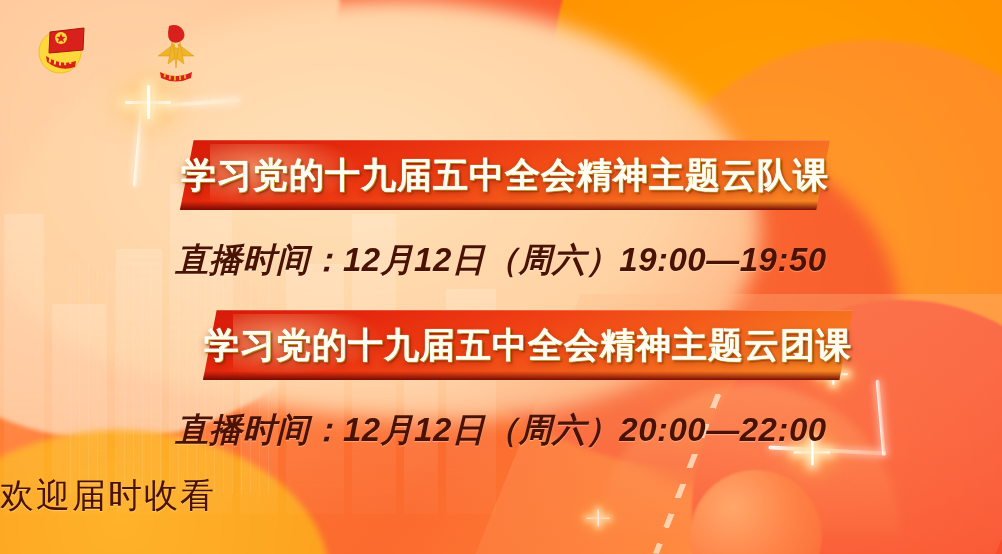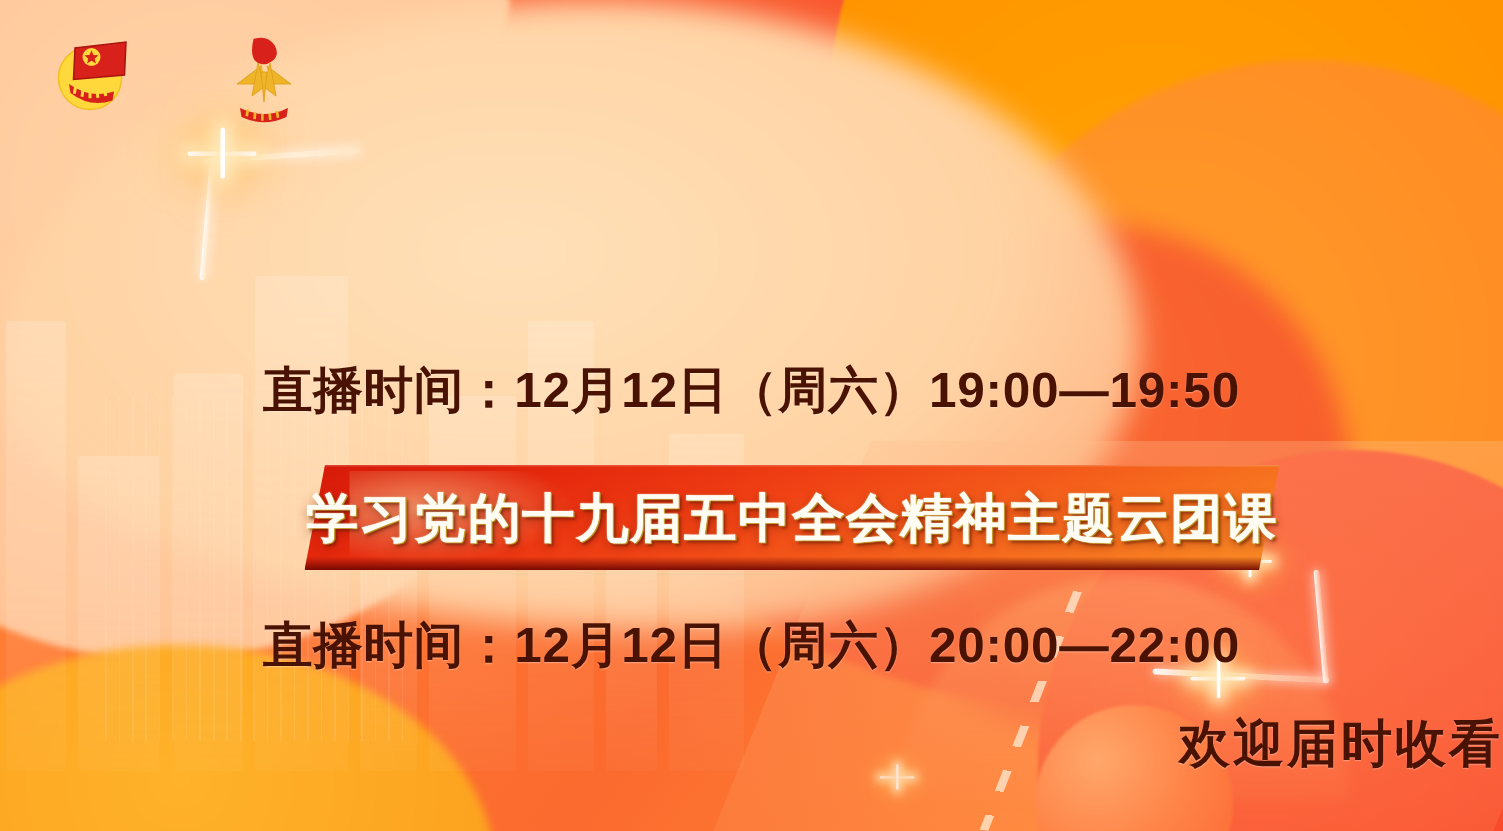--- a/index.html
+++ b/index.html
@@ -195,30 +195,31 @@
   .time-line {
     position: absolute;
     left: 0; width: 1002px;
     text-align: center;
     font-size: 33px;
     font-weight: 700;
     color: #4a1203;
     letter-spacing: .5px;
     text-shadow: 0 1px 1px rgba(255,255,255,.35);
     white-space: nowrap;
+    font-style: italic;
   }
   .time-1 { top: 238px; }
   .time-2 { top: 408px; }
   .welcome {
     position: absolute;
     left: 0; width: 1002px;
     top: 473px;
-    text-align: right;
+    text-align: left;
     font-size: 34px;
-    font-weight: 700;
+    font-weight: 400;
     color: #4a1203;
     letter-spacing: 2px;
     text-shadow: 0 1px 1px rgba(255,255,255,.35);
     white-space: nowrap;
   }
 </style>
 </head>
 <body>
 
 <div id="poster">
@@ -297,20 +298,26 @@
           <rect x="16" y="51" width="1.8" height="4.5" transform="rotate(10 17 53)"></rect>
           <rect x="21" y="53" width="1.8" height="4.5" transform="rotate(5 22 55)"></rect>
           <rect x="26" y="54" width="1.8" height="4.5"></rect>
           <rect x="31" y="53.5" width="1.8" height="4.5" transform="rotate(-5 32 55)"></rect>
           <rect x="36" y="52" width="1.8" height="4.5" transform="rotate(-10 37 54)"></rect>
         </g>
       </svg>
     </div>
   </div>
 
+  <div class="banner banner-1">
+    <div class="banner-shadow"></div>
+    <div class="banner-face"></div>
+    <div class="banner-glow"></div>
+    <div class="banner-text">学习党的十九届五中全会精神主题云队课</div>
+  </div>
 
   <div class="time-line time-1">直播时间：12月12日（周六）19:00—19:50</div>
 
   <div class="banner banner-2">
     <div class="banner-shadow"></div>
     <div class="banner-face"></div>
     <div class="banner-glow"></div>
     <div class="banner-text">学习党的十九届五中全会精神主题云团课</div>
   </div>
 

